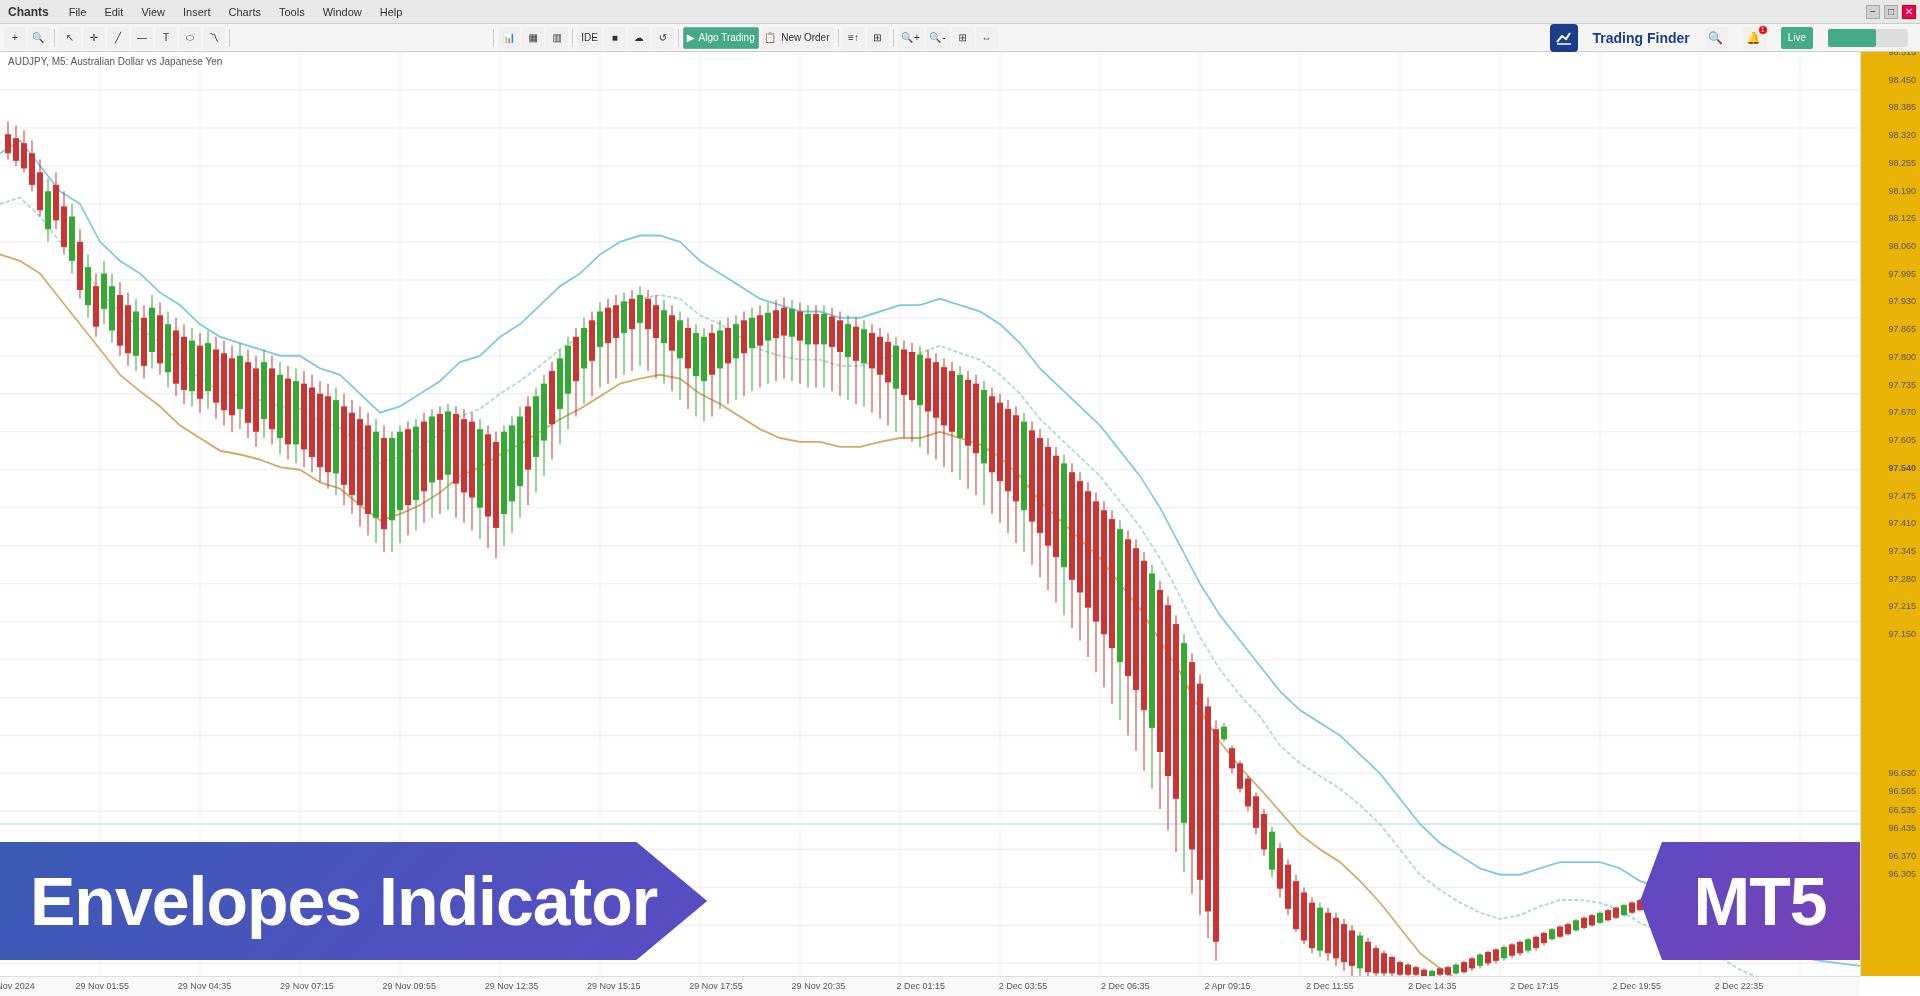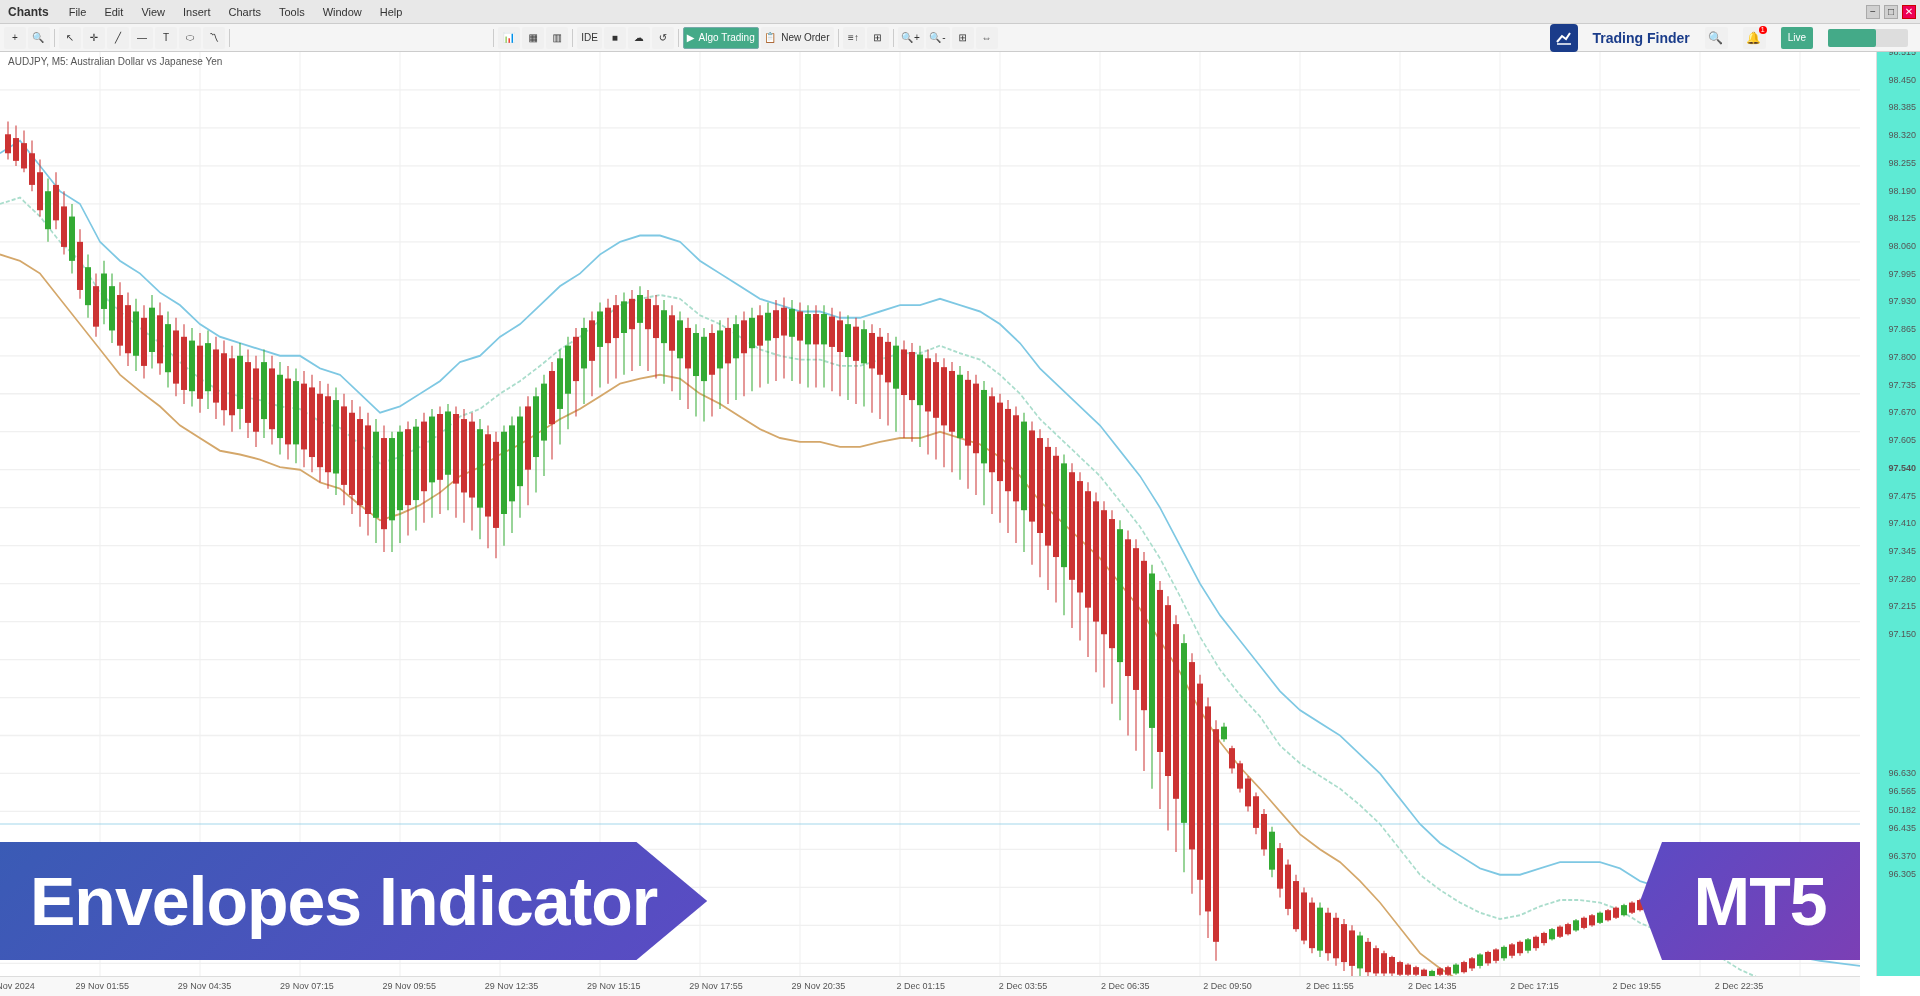--- a/index.html
+++ b/index.html
@@ -71,22 +71,22 @@
 
     #chart-area {
       position: absolute;
       top: 0; left: 0; right: 60px; bottom: 20px;
       background: #ffffff;
     }
 
     
     #price-axis {
       position: absolute;
-      top: 0; right: 0; width: 44px; bottom: 20px;
-      background: #5eead4;
+      top: 0; right: 0; width: 60px; bottom: 20px;
+      background: #eab308;
       border-left: 1px solid #ddd;
       font-size: 9px;
       color: #555;
     }
 
     
     #time-axis {
       position: absolute;
       bottom: 0; left: 0; right: 60px; height: 20px;
       background: #f8f8f8;
@@ -837,40 +837,40 @@
     <div class="price-label" style="top:42%;">97.605</div>
     <div class="price-label" style="top:45%;font-weight:bold;">97.540</div>
     <div class="price-label" style="top:48%;">97.475</div>
     <div class="price-label" style="top:51%;">97.410</div>
     <div class="price-label" style="top:54%;">97.345</div>
     <div class="price-label" style="top:57%;">97.280</div>
     <div class="price-label" style="top:60%;">97.215</div>
     <div class="price-label" style="top:63%;">97.150</div>
     <div class="price-label" style="top:78%;">96.630</div>
     <div class="price-label" style="top:80%;">96.565</div>
-    <div class="price-label" style="top:82%;">50.182</div>
+    <div class="price-label" style="top:82%;">66.535</div>
     <div class="price-label" style="top:84%;">96.435</div>
     <div class="price-label" style="top:87%;">96.370</div>
     <div class="price-label" style="top:89%;">96.305</div>
   </div>
 
   <div id="time-axis">
     <div class="time-label" style="left:0.5%;">28 Nov 2024</div>
     <div class="time-label" style="left:5.5%;">29 Nov 01:55</div>
     <div class="time-label" style="left:11%;">29 Nov 04:35</div>
     <div class="time-label" style="left:16.5%;">29 Nov 07:15</div>
     <div class="time-label" style="left:22%;">29 Nov 09:55</div>
     <div class="time-label" style="left:27.5%;">29 Nov 12:35</div>
     <div class="time-label" style="left:33%;">29 Nov 15:15</div>
     <div class="time-label" style="left:38.5%;">29 Nov 17:55</div>
     <div class="time-label" style="left:44%;">29 Nov 20:35</div>
     <div class="time-label" style="left:49.5%;">2 Dec 01:15</div>
     <div class="time-label" style="left:55%;">2 Dec 03:55</div>
     <div class="time-label" style="left:60.5%;">2 Dec 06:35</div>
-    <div class="time-label" style="left:66%;">2 Dec 09:50</div>
+    <div class="time-label" style="left:66%;">2 Apr 09:15</div>
     <div class="time-label" style="left:71.5%;">2 Dec 11:55</div>
     <div class="time-label" style="left:77%;">2 Dec 14:35</div>
     <div class="time-label" style="left:82.5%;">2 Dec 17:15</div>
     <div class="time-label" style="left:88%;">2 Dec 19:55</div>
     <div class="time-label" style="left:93.5%;">2 Dec 22:35</div>
   </div>
 
   <div id="banner-container">
     <div id="banner-left">
       <span id="banner-left-text">Envelopes Indicator</span>

